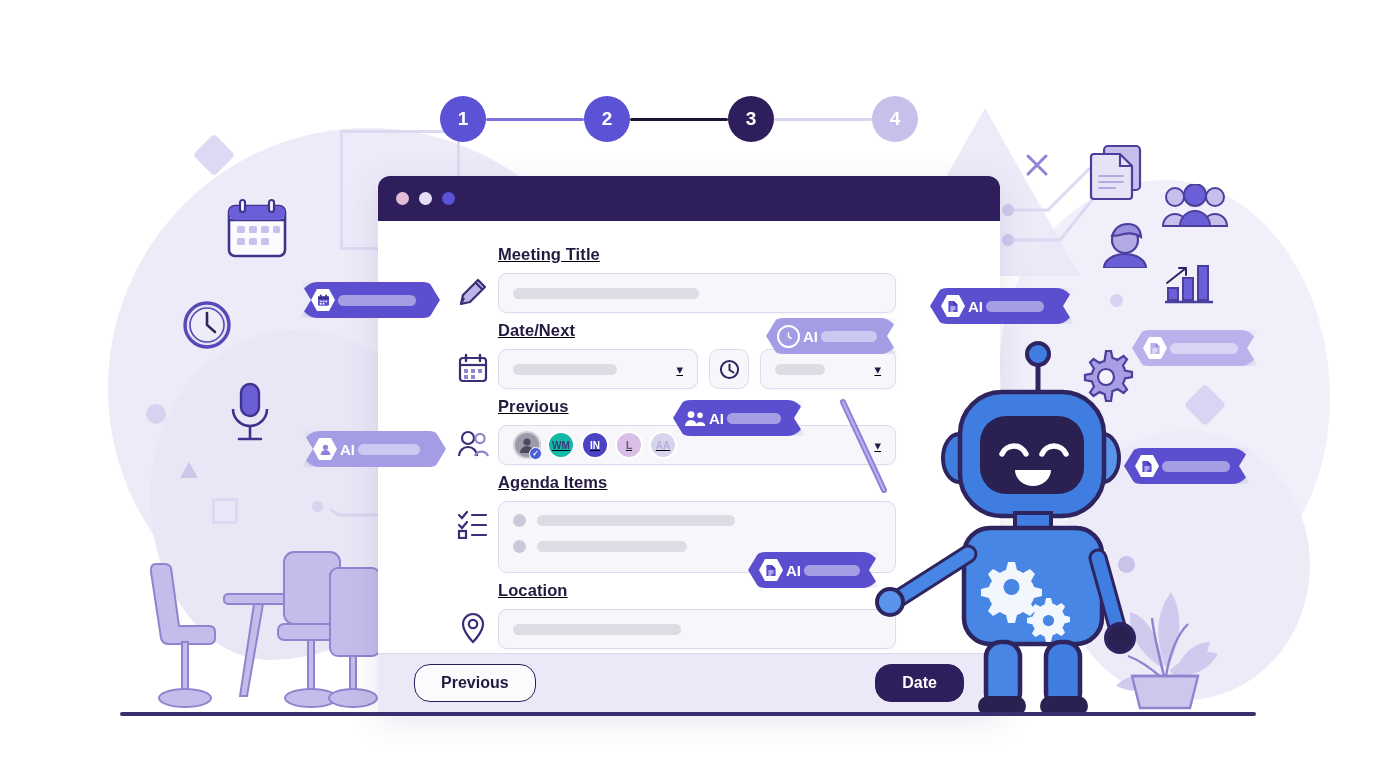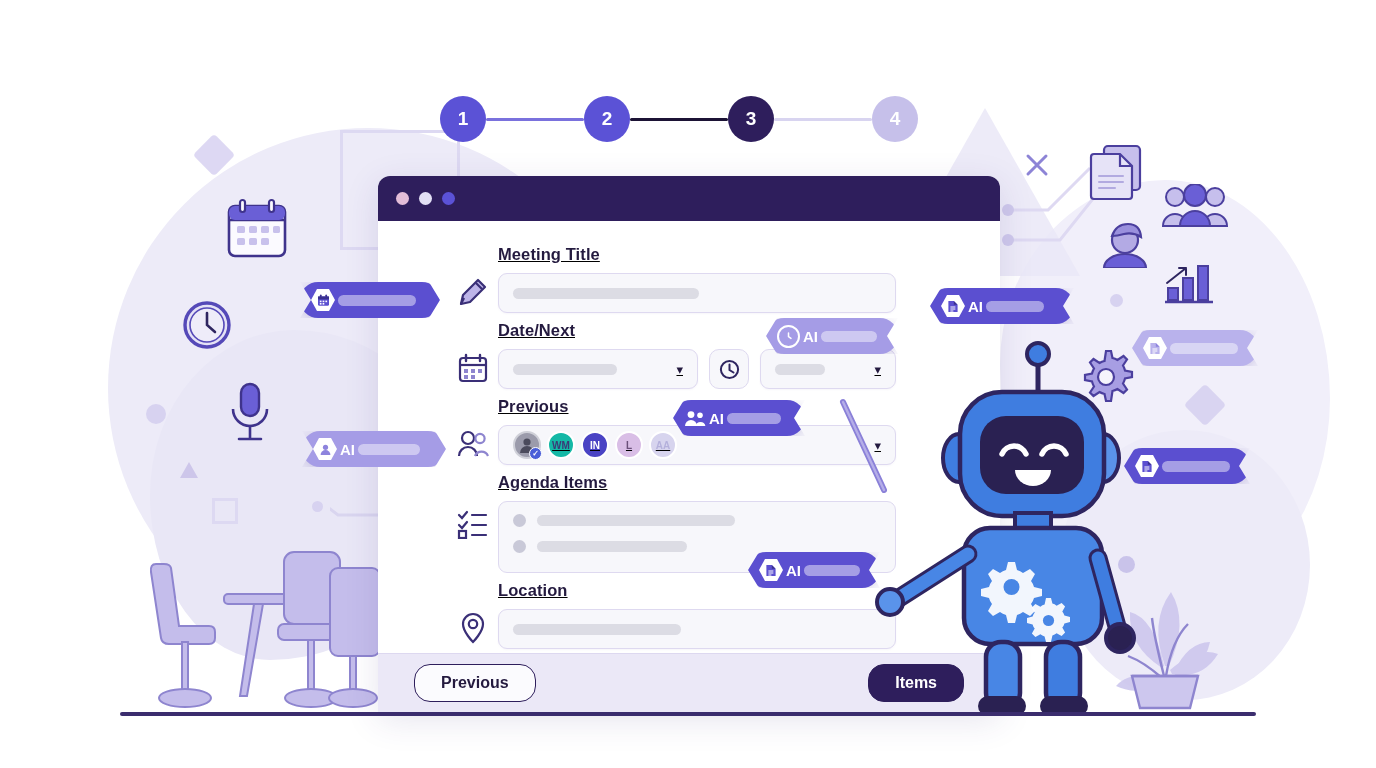--- a/index.html
+++ b/index.html
@@ -506,21 +506,21 @@
         </div>
         <div class="field-label">Location</div>
         <div class="input-box">
           <div class="ph-bar" style="width:168px"></div>
         </div>
       </div>
     </div>
 
     <div id="footer">
       <button class="btn btn-prev">Previous</button>
-      <button class="btn btn-next">Items</button>
+      <button class="btn btn-next">Date</button>
     </div>
   </div>
 
   <div class="ai-badge ai-dark notch-r" style="left:300px;top:282px;width:140px">
     <span class="ai-hex">
       <svg width="13" height="13" viewBox="0 0 13 13">
           <rect x="1" y="2.4" width="11" height="9.4" rx="1.4" fill="#5b4fd0"></rect>
           <rect x="1" y="2.4" width="11" height="3" fill="#3a3090"></rect>
           <rect x="3" y="0.4" width="1.6" height="3" rx=".8" fill="#3a3090"></rect>
           <rect x="8.4" y="0.4" width="1.6" height="3" rx=".8" fill="#3a3090"></rect>

